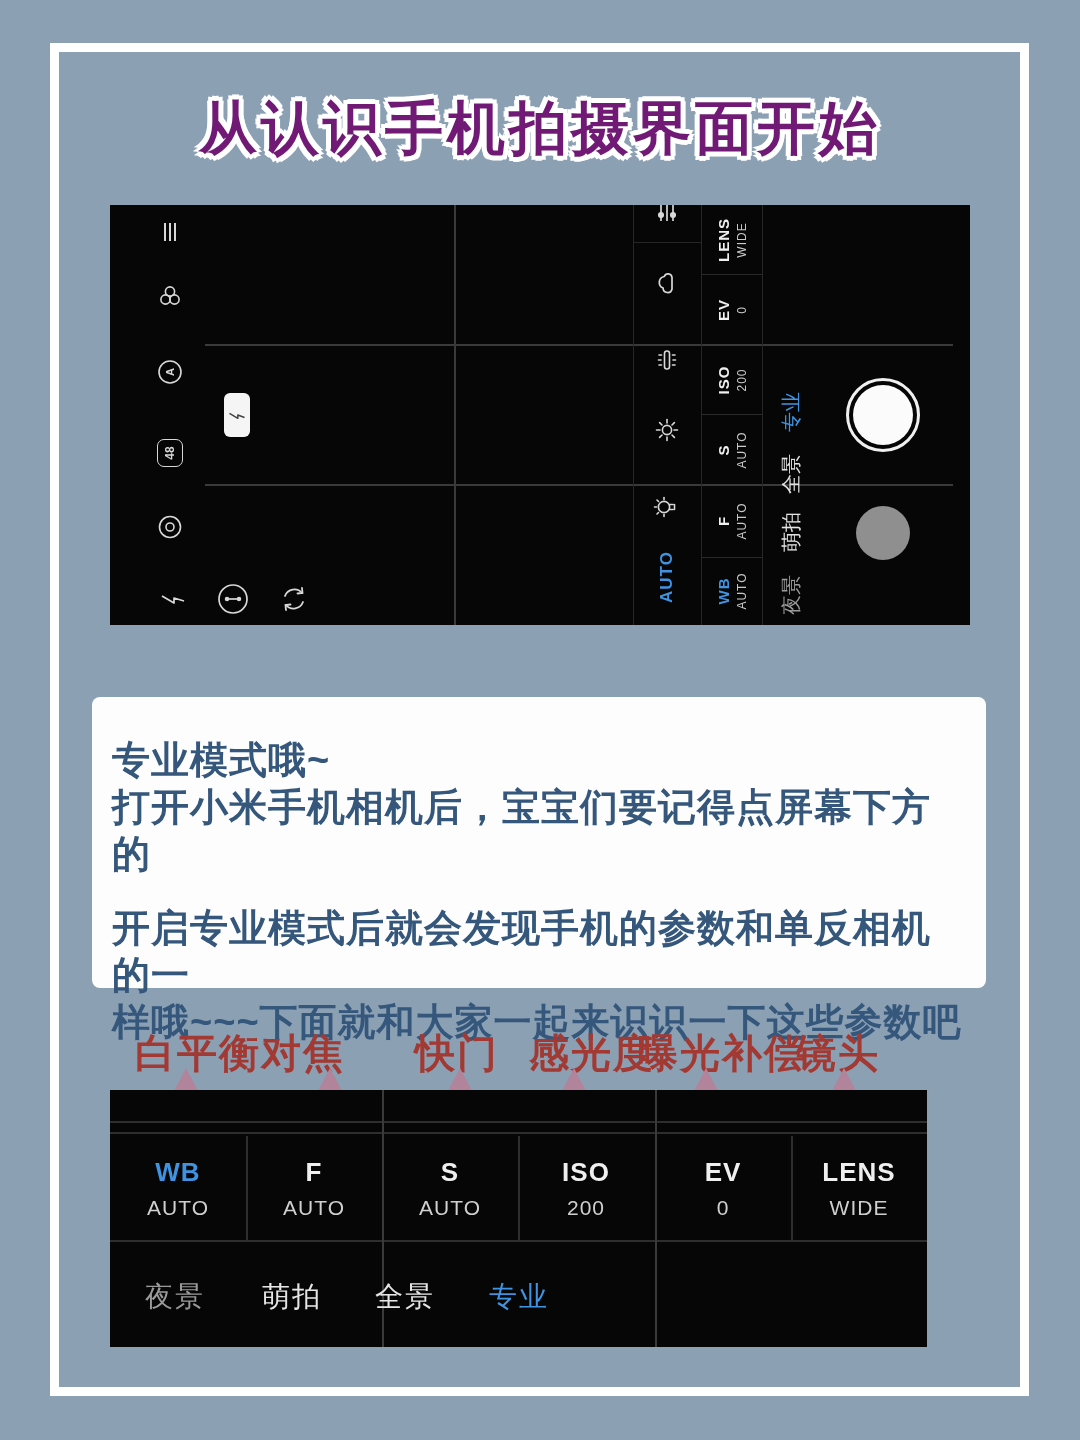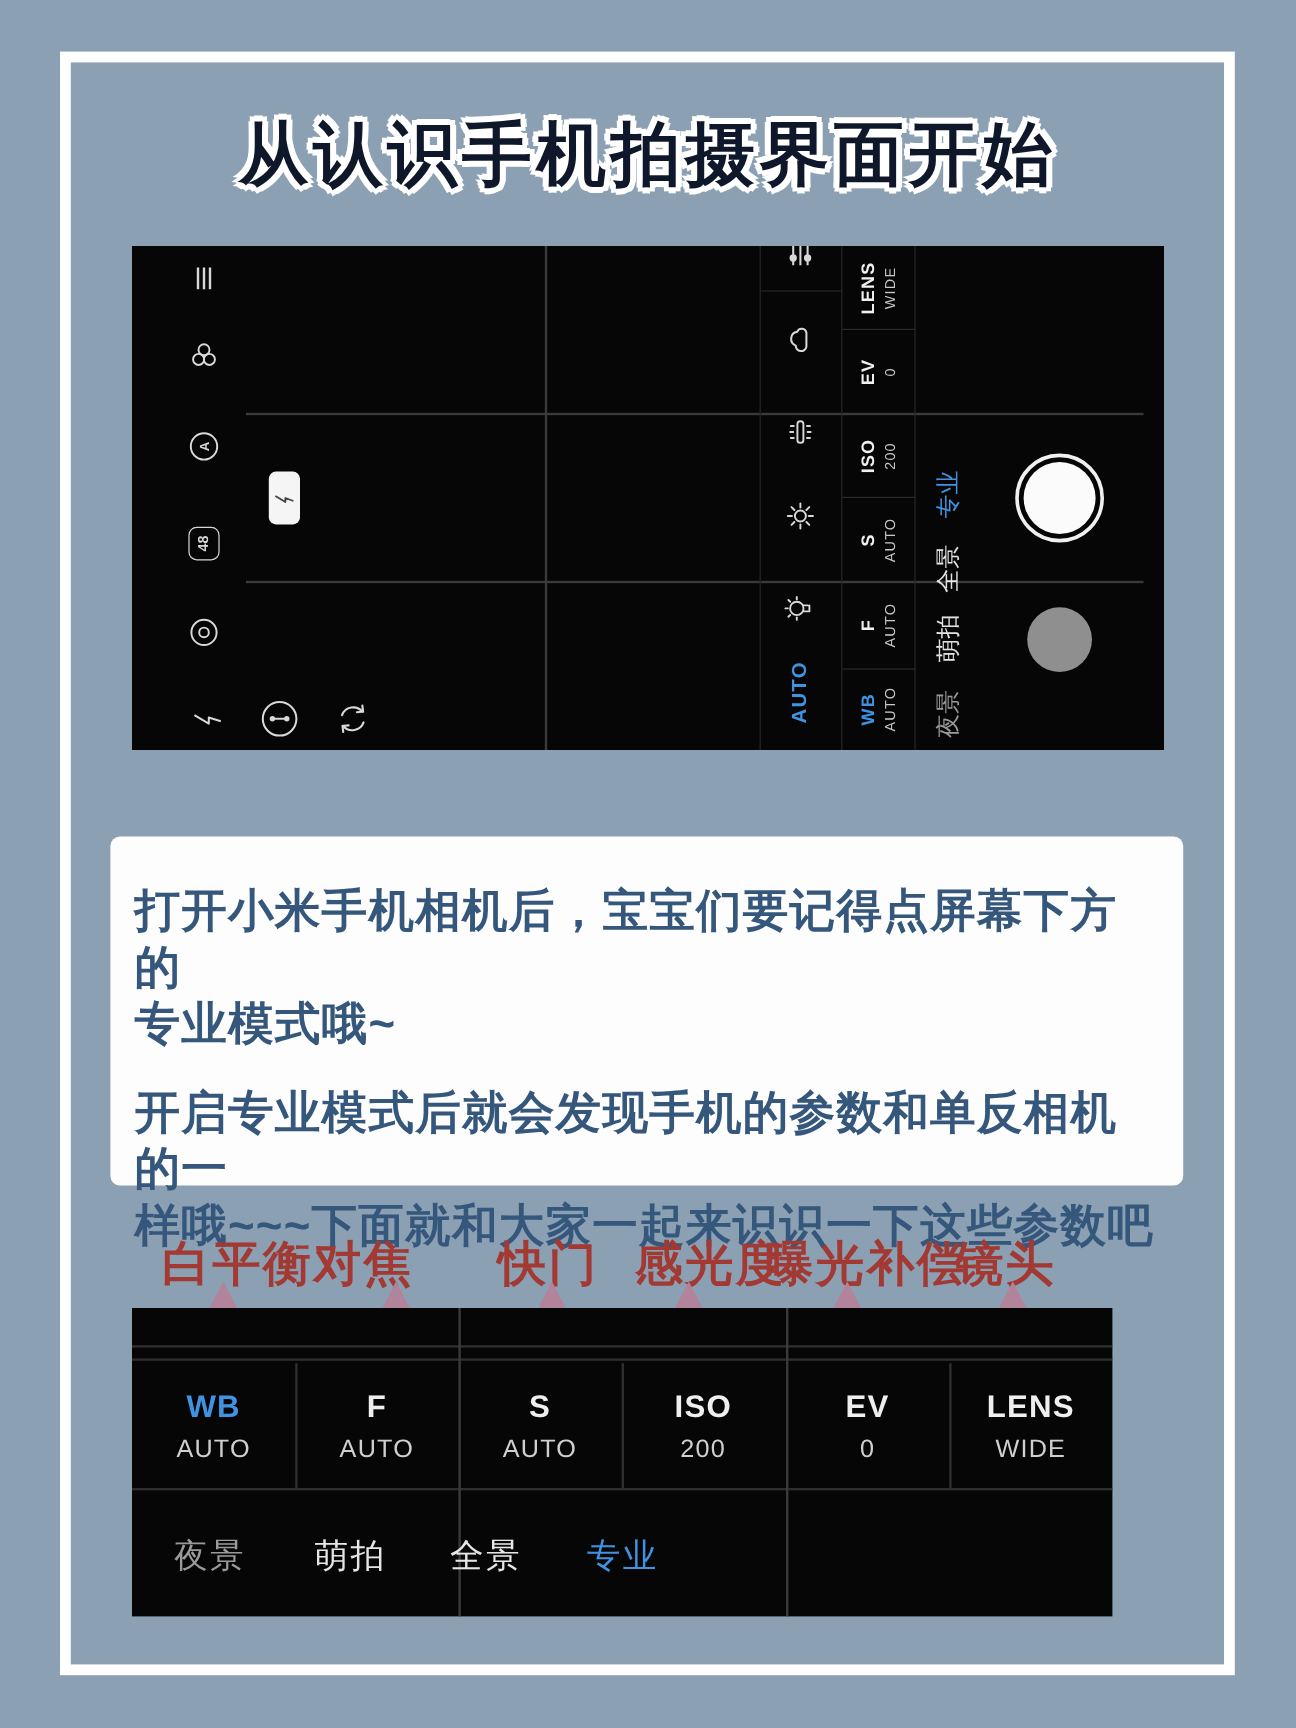--- a/index.html
+++ b/index.html
@@ -6,21 +6,21 @@
   body{
     width:1080px;height:1440px;position:relative;overflow:hidden;
     background:#8ca0b4;
     font-family:"Liberation Sans","DejaVu Sans",sans-serif;
   }
   
   .frame{position:absolute;left:50px;top:43px;width:979px;height:1353px;
     border:9px solid #ffffff;box-sizing:border-box;}
   
   .title{position:absolute;left:0;top:90px;width:1080px;text-align:center;
-    font-size:58px;font-weight:bold;letter-spacing:4px;color:#0f172a;
+    font-size:58px;font-weight:bold;letter-spacing:4px;color:#701a75;
     text-shadow:-4px -4px 0 #fff,4px -4px 0 #fff,-4px 4px 0 #fff,4px 4px 0 #fff,
       -5px 0 0 #fff,5px 0 0 #fff,0 -5px 0 #fff,0 5px 0 #fff;}
   
   .cam{position:absolute;left:110px;top:205px;width:860px;height:420px;
     background:#060606;overflow:hidden;}
   .vline{position:absolute;top:0;width:2px;height:420px;background:#3a3a3a;}
   .hline{position:absolute;left:95px;width:748px;height:2px;background:#3a3a3a;}
   .thin-v{position:absolute;top:0;width:1px;height:420px;background:#262626;}
   .cell-div{position:absolute;left:592px;width:61px;height:1px;background:#2a2a2a;}
   .pop-div{position:absolute;left:523px;width:68px;height:1px;background:#262626;}
@@ -232,22 +232,22 @@
   <div class="mode-v dim" style="left:641px;top:376px;">夜景</div>
 
   <div class="shutter">
     <div class="shutter-in"></div>
   </div>
   <div class="gallery"></div>
 </div>
 
 <div class="desc">
   <div class="desc-inner">
+    <div>专业模式哦~</div>
     <div>打开小米手机相机后，宝宝们要记得点屏幕下方的</div>
-    <div>专业模式哦~</div>
     <div class="gap">开启专业模式后就会发现手机的参数和单反相机的一</div>
     <div>样哦~~~下面就和大家一起来识识一下这些参数吧</div>
   </div>
 </div>
 
 <div class="ann-label" style="left:198px;">白平衡</div>
 <div class="ann-label" style="left:303px;">对焦</div>
 <div class="ann-label" style="left:457px;">快门</div>
 <div class="ann-label" style="left:592px;">感光度</div>
 <div class="ann-label" style="left:722px;">曝光补偿</div>

